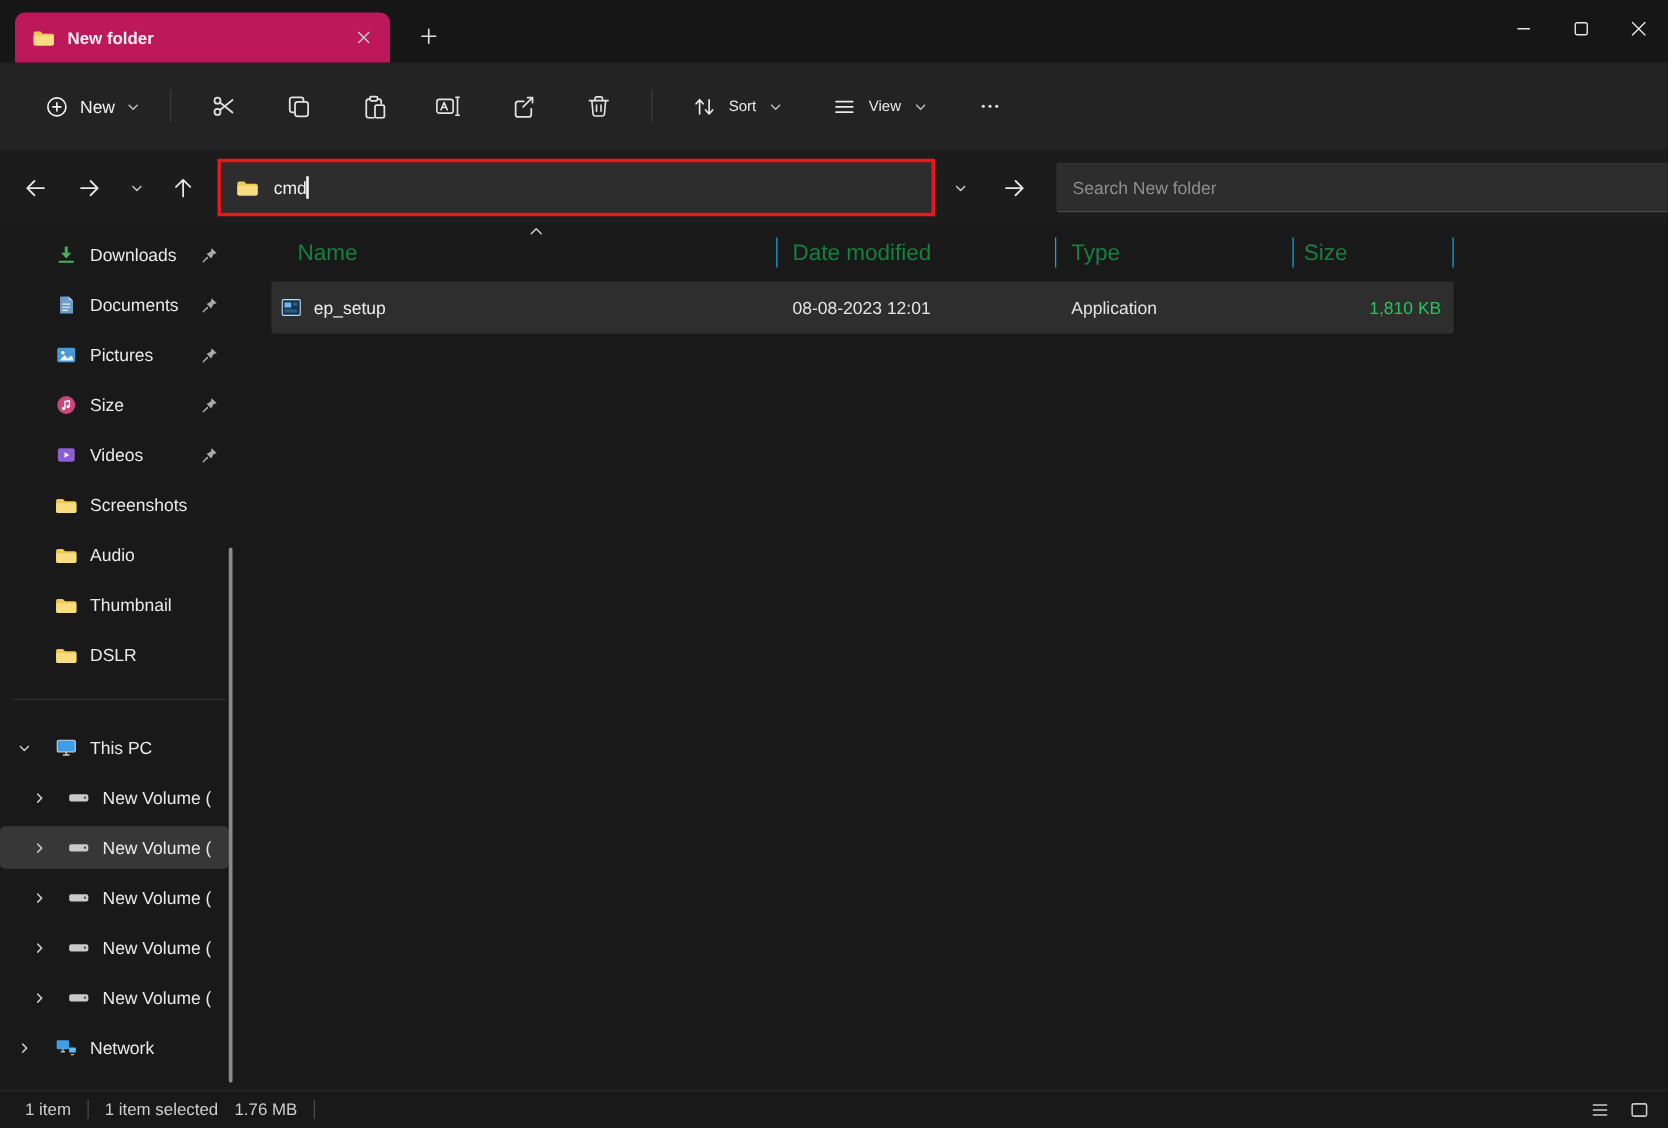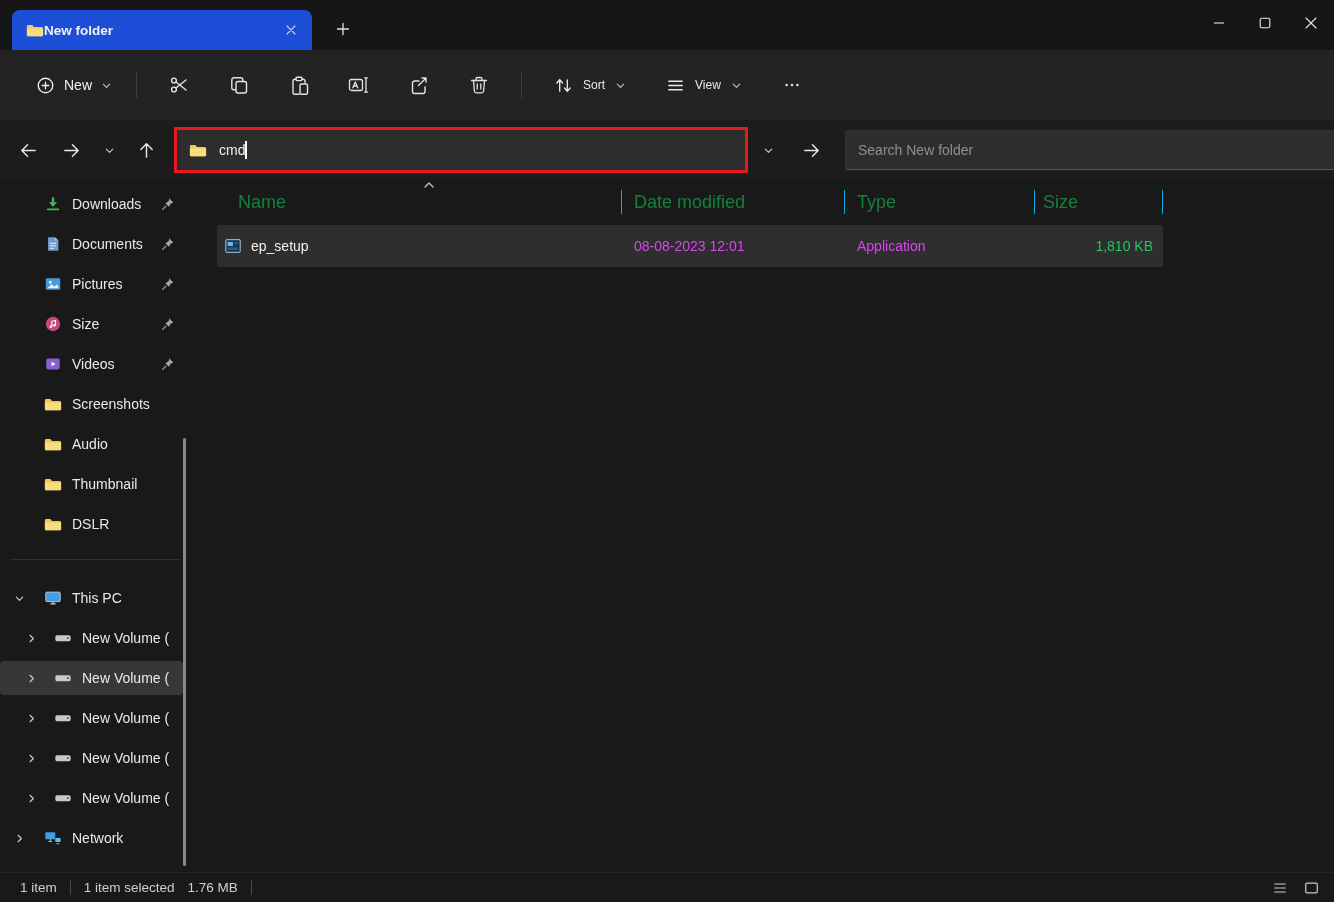--- a/index.html
+++ b/index.html
@@ -3,22 +3,22 @@
 <meta charset="utf-8">
 <style>
   *{box-sizing:border-box;margin:0;padding:0}
   html,body{width:1334px;height:902px;overflow:hidden;background:#191919;
     font-family:"Liberation Sans","DejaVu Sans",sans-serif;color:#e8e8e8}
   svg{display:block}
   .window{width:1334px;height:902px;display:flex;flex-direction:column;background:#1c1c1c}
 
   
   .tabstrip{height:50px;background:#161616;position:relative;display:flex;align-items:flex-end;flex:0 0 auto}
-  .tab{margin-left:12px;height:40px;width:300px;background:#1d4ed8;border-radius:8px 8px 0 0;
-    display:flex;align-items:center;padding:0 8px 0 14px}
+  .tab{margin-left:12px;height:40px;width:300px;background:#be185d;border-radius:8px 8px 0 0;
+    display:flex;align-items:center;gap:10px;padding:0 8px 0 14px}
   .tab-title{flex:1;font-size:13.5px;color:#f0f0f0;font-weight:bold;white-space:nowrap;overflow:hidden}
   .tab-close{width:26px;height:26px;border-radius:4px;display:flex;align-items:center;justify-content:center;color:#c9c9c9}
   .newtab-btn{width:30px;height:30px;margin:0 0 6px 16px;border-radius:4px;display:flex;align-items:center;justify-content:center;color:#e2e2e2}
   .win-controls{position:absolute;top:0;right:0;height:46px;display:flex}
   .win-btn{width:46px;height:100%;display:flex;align-items:center;justify-content:center;color:#e8e8e8}
 
   
   .toolbar{height:70px;background:#232323;display:flex;align-items:center;padding:0 0 0 24px;flex:0 0 auto}
   .tb-new{display:flex;align-items:center;gap:9px;padding:9px 12px;border-radius:4px;color:#f2f2f2;font-size:14px}
   .tb-sep{width:1px;height:26px;background:#3c3c3c;margin:0 12px}
@@ -65,21 +65,21 @@
   .content{flex:1;position:relative;min-width:0}
   .cols{margin-left:22px;width:946px;height:40px;padding-top:10px;display:grid;grid-template-columns:405px 223px 190px 128px;position:relative}
   .col-h{font-size:18px;color:#15803d;display:flex;align-items:center;height:24px;padding-left:12px;border-right:1px solid #0ea5e9}
   .col-h.name{padding-left:21px}
   .col-h.size{padding-left:8px}
   .sort-chev{position:absolute;left:206px;top:0;color:#c6c6c6}
   .rows{margin-top:5px}
   .filerow{margin-left:22px;width:946px;height:42px;display:grid;grid-template-columns:405px 223px 190px 128px;align-items:center;border-radius:3px;font-size:14px}
   .filerow.selected{background:#2e2e2e}
   .c-name{display:flex;align-items:center;gap:9px;padding-left:7px;color:#f0f0f0}
-  .c-date,.c-type{padding-left:12px;color:#d946ef}
+  .c-date,.c-type{padding-left:12px;color:#e5e5e5}
   .c-size{text-align:right;padding-right:10px;color:#22c55e}
 
   
   .statusbar{height:30px;flex:0 0 auto;background:#191919;border-top:1px solid #262626;
     display:flex;align-items:center;gap:13px;padding:0 10px 0 20px;font-size:13.5px;color:#cfcfcf}
   .sb-div{width:1px;height:15px;background:#4a4a4a}
   .sb-right{margin-left:auto;display:flex;gap:5px}
   .sb-view-btn{width:26px;height:24px;border-radius:3px;display:flex;align-items:center;justify-content:center;color:#c9c9c9}
 </style>
 </head>

